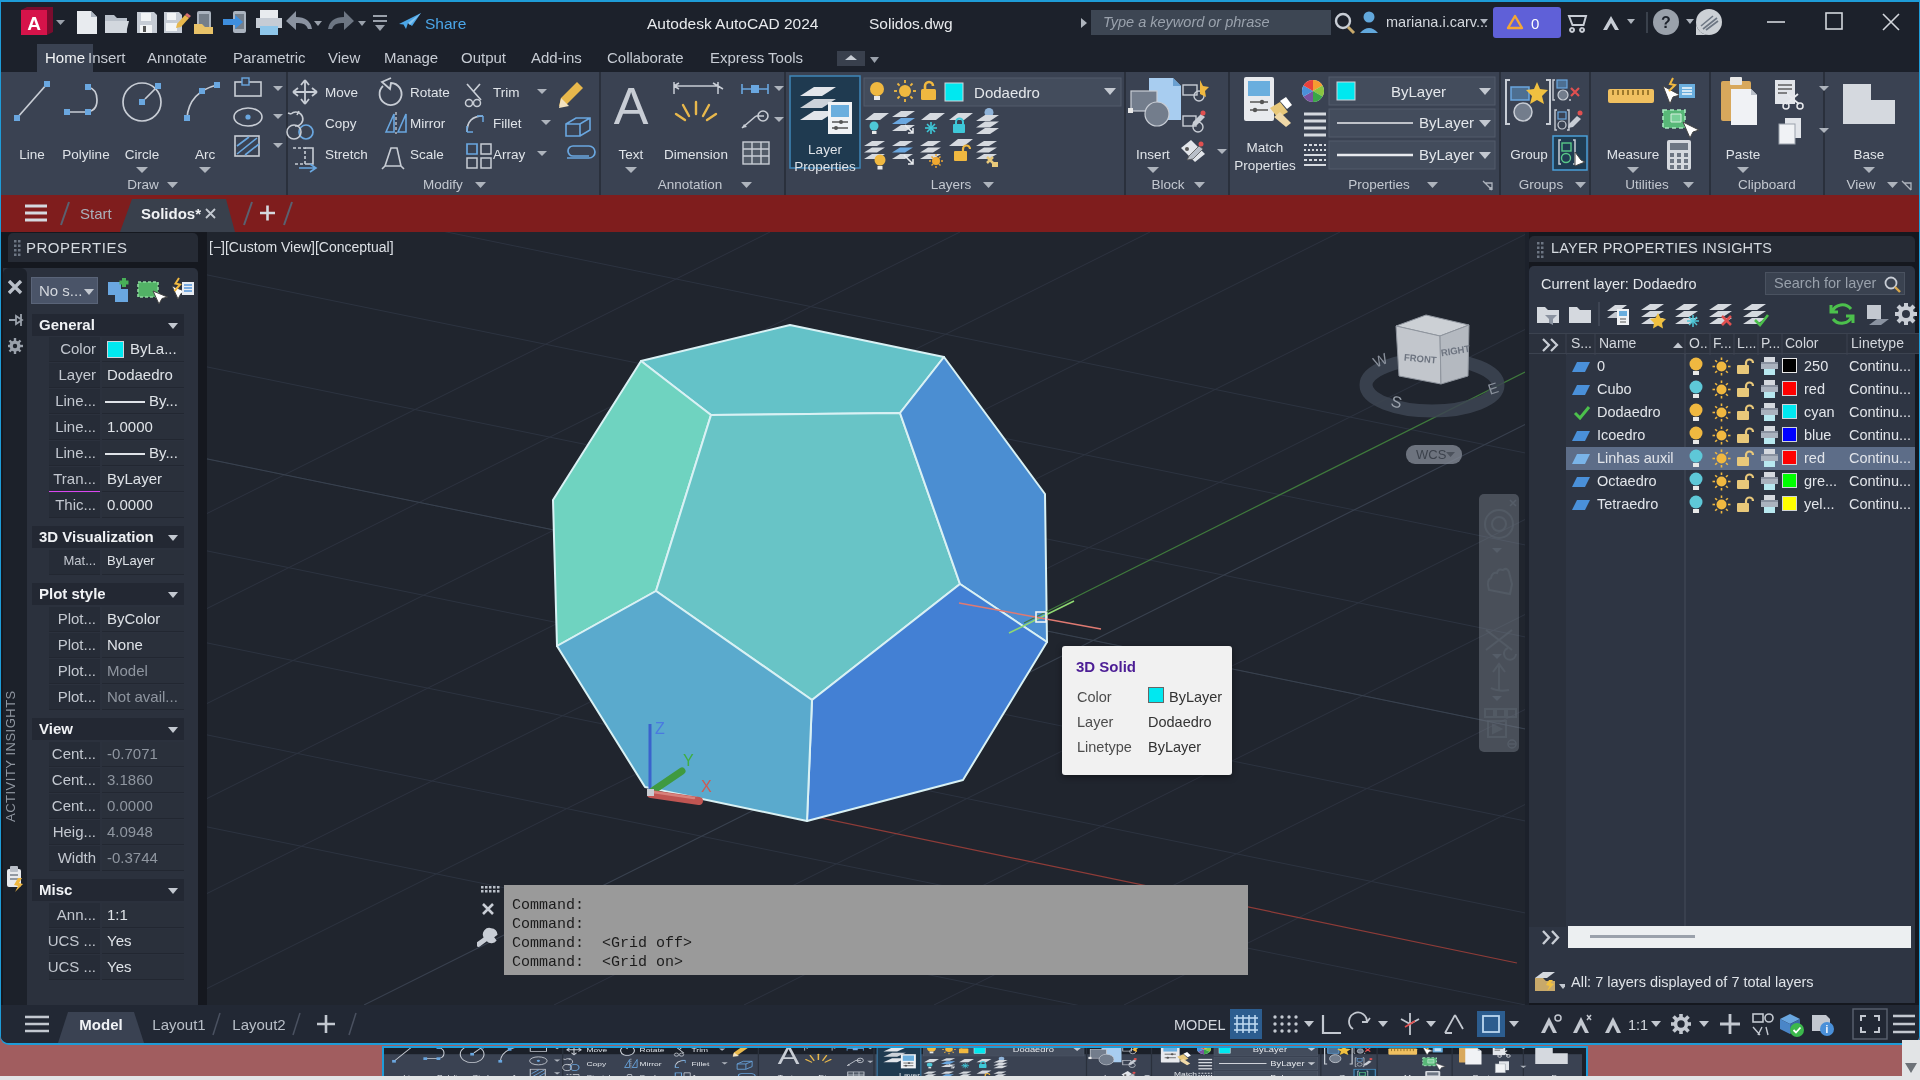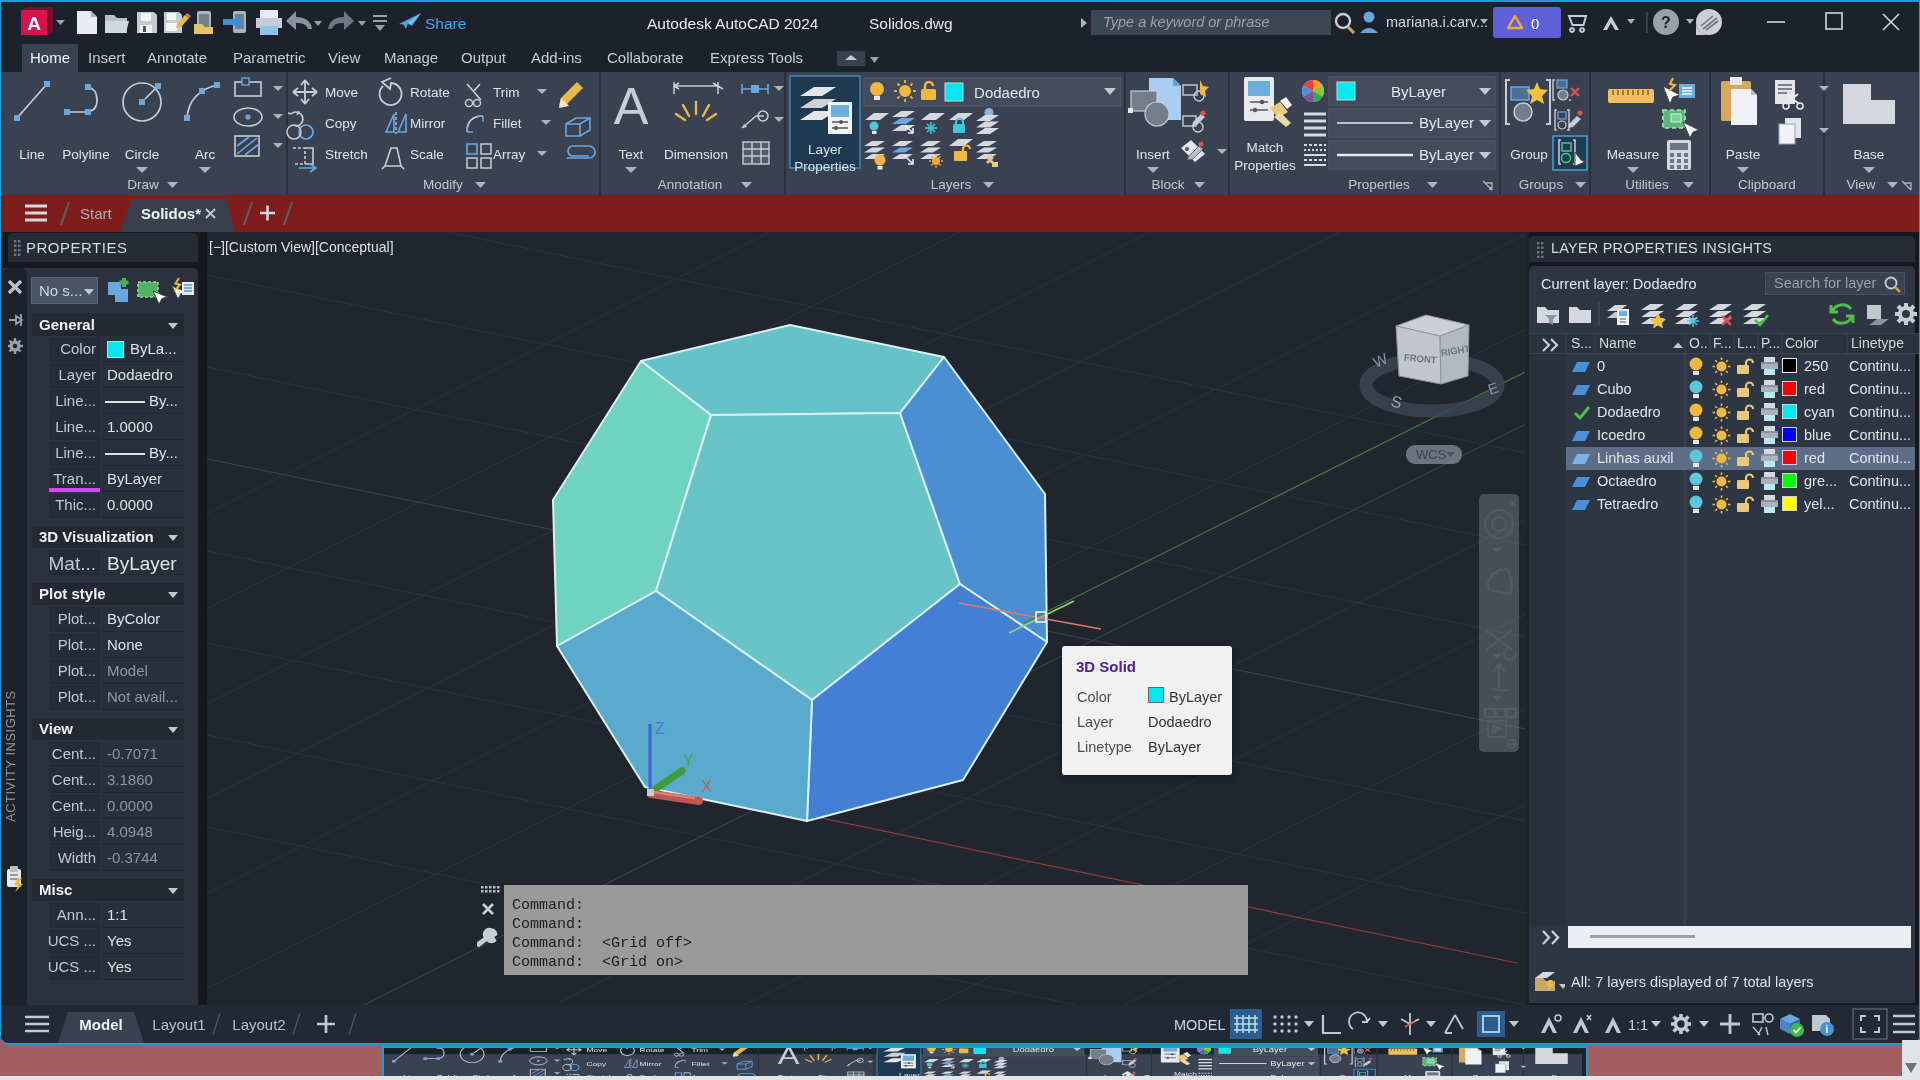--- a/index.html
+++ b/index.html
@@ -99,21 +99,21 @@
           <line x1="622" y1="27" x2="636" y2="16"></line>
           <line x1="625" y1="28" x2="637" y2="19"></line>
         </g>
 
  <line x1="686" y1="20" x2="704" y2="20" stroke="#d3d7dd" stroke-width="1.6"></line>
  <rect x="745" y="11" width="16" height="16" fill="none" stroke="#d3d7dd" stroke-width="1.6"></rect>
  <path d="M802 12 l16 16 M818 12 l-16 16" stroke="#d3d7dd" stroke-width="1.6"></path>
 </svg>
 </div>
 <div id="rtabs">
-<span class="rtab active" style="left:21px">Home</span>
+<span class="rtab active" style="left:36px">Home</span>
 <span class="rtab" style="left:87px">Insert</span>
 <span class="rtab" style="left:146px">Annotate</span>
 <span class="rtab" style="left:232px">Parametric</span>
 <span class="rtab" style="left:327px">View</span>
 <span class="rtab" style="left:383px">Manage</span>
 <span class="rtab" style="left:460px">Output</span>
 <span class="rtab" style="left:530px">Add-ins</span>
 <span class="rtab" style="left:606px">Collaborate</span>
 <span class="rtab" style="left:709px">Express Tools</span>
 <svg class="abs" style="left:836px;top:6px" width="46" height="17">
@@ -694,21 +694,21 @@
           </div>
           <div class="abs" style="left:70px;top:0;width:82px;height:25px;background:#2a303b;border-bottom:1px solid #222731;color:#dfe3e8">
             <svg class="abs" style="left:3px;top:12px" width="42" height="3">
               <line x1="0" y1="1" x2="40" y2="1" stroke="#dfe3e8" stroke-width="1.8"></line>
             </svg>
             <span class="abs" style="left:47px;top:3px">By...</span>
           </div>
         </div>
 <div class="abs" style="left:29px;top:199px;width:152px;height:26px;font-size:15px">
           <div class="abs" style="left:0;top:0;width:17px;height:25px;background:#2b313d"></div>
-          <div class="abs" style="left:17px;top:0;width:51px;height:25px;background:#262c37;border-bottom:4px solid #d946ef">
+          <div class="abs" style="left:17px;top:0;width:51px;height:25px;background:#262c37;border-bottom:1px solid #d946ef">
             <span class="abs" style="right:4px;top:3px;color:#c3c8d0">Tran...</span>
           </div>
           <div class="abs" style="left:70px;top:0;width:82px;height:25px;background:#2a303b;border-bottom:1px solid #222731;color:#dfe3e8">
             <span class="abs" style="left:5px;top:3px">ByLayer</span>
           </div>
         </div>
 <div class="abs" style="left:29px;top:225px;width:152px;height:26px;font-size:15px">
           <div class="abs" style="left:0;top:0;width:17px;height:25px;background:#2b313d"></div>
           <div class="abs" style="left:17px;top:0;width:51px;height:25px;background:#262c37;border-bottom:1px solid #222731">
             <span class="abs" style="right:4px;top:3px;color:#c3c8d0">Thic...</span>
@@ -716,21 +716,21 @@
           <div class="abs" style="left:70px;top:0;width:82px;height:25px;background:#2a303b;border-bottom:1px solid #222731;color:#dfe3e8">
             <span class="abs" style="left:5px;top:3px">0.0000</span>
           </div>
         </div>
 <div class="abs" style="left:29px;top:258px;width:152px;height:22px;background:#232833">
           <span class="abs" style="left:7px;top:2px;font-weight:bold;font-size:15px;color:#f0f2f5">3D Visualization</span>
           <svg class="abs" style="left:135px;top:8px" width="12" height="8">
             <path d="M1 1 l10 0 -5 6 z" fill="#c3c8d0"></path>
           </svg>
         </div>
-<div class="abs" style="left:29px;top:282px;width:152px;height:26px;font-size:19px">
+<div class="abs" style="left:29px;top:282px;width:152px;height:26px;font-size:13px">
           <div class="abs" style="left:0;top:0;width:17px;height:25px;background:#2b313d"></div>
           <div class="abs" style="left:17px;top:0;width:51px;height:25px;background:#262c37;border-bottom:1px solid #222731">
             <span class="abs" style="right:4px;top:3px;color:#c3c8d0">Mat...</span>
           </div>
           <div class="abs" style="left:70px;top:0;width:82px;height:25px;background:#2a303b;border-bottom:1px solid #222731;color:#dfe3e8">
             <span class="abs" style="left:5px;top:3px">ByLayer</span>
           </div>
         </div>
 <div class="abs" style="left:29px;top:315px;width:152px;height:22px;background:#232833">
           <span class="abs" style="left:7px;top:2px;font-weight:bold;font-size:15px;color:#f0f2f5">Plot style</span>

